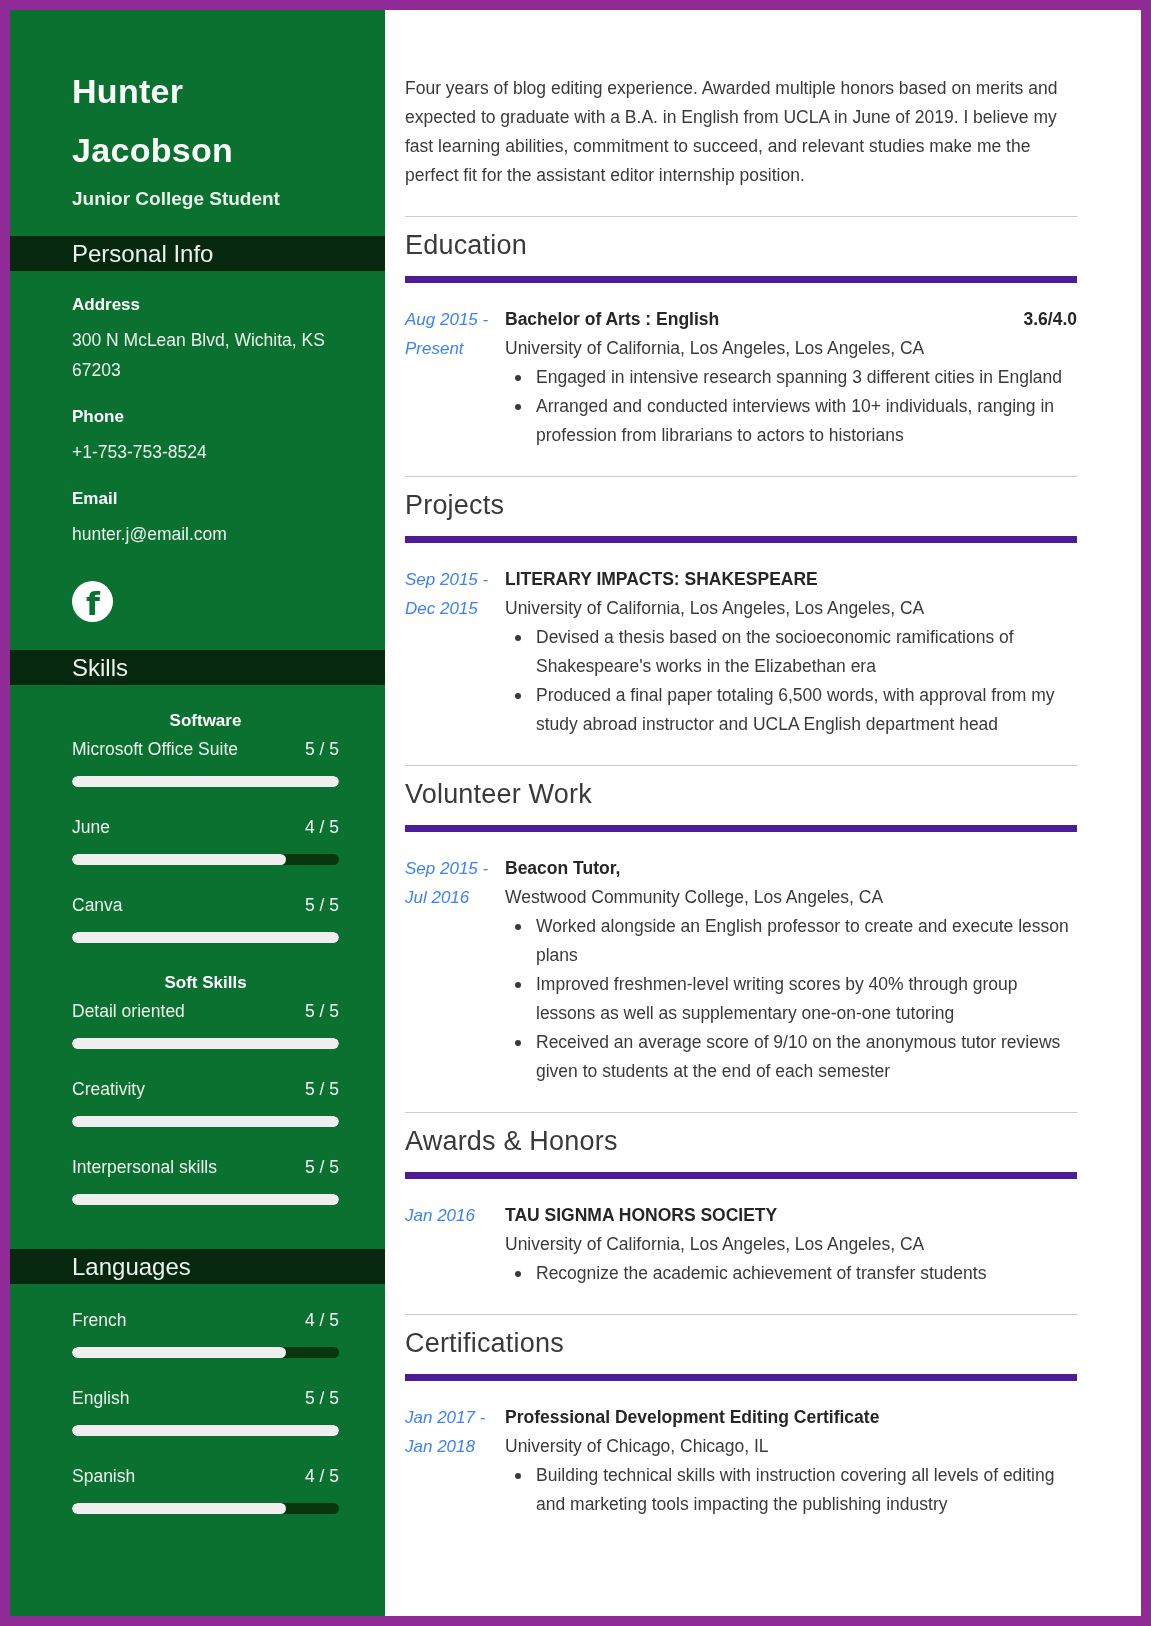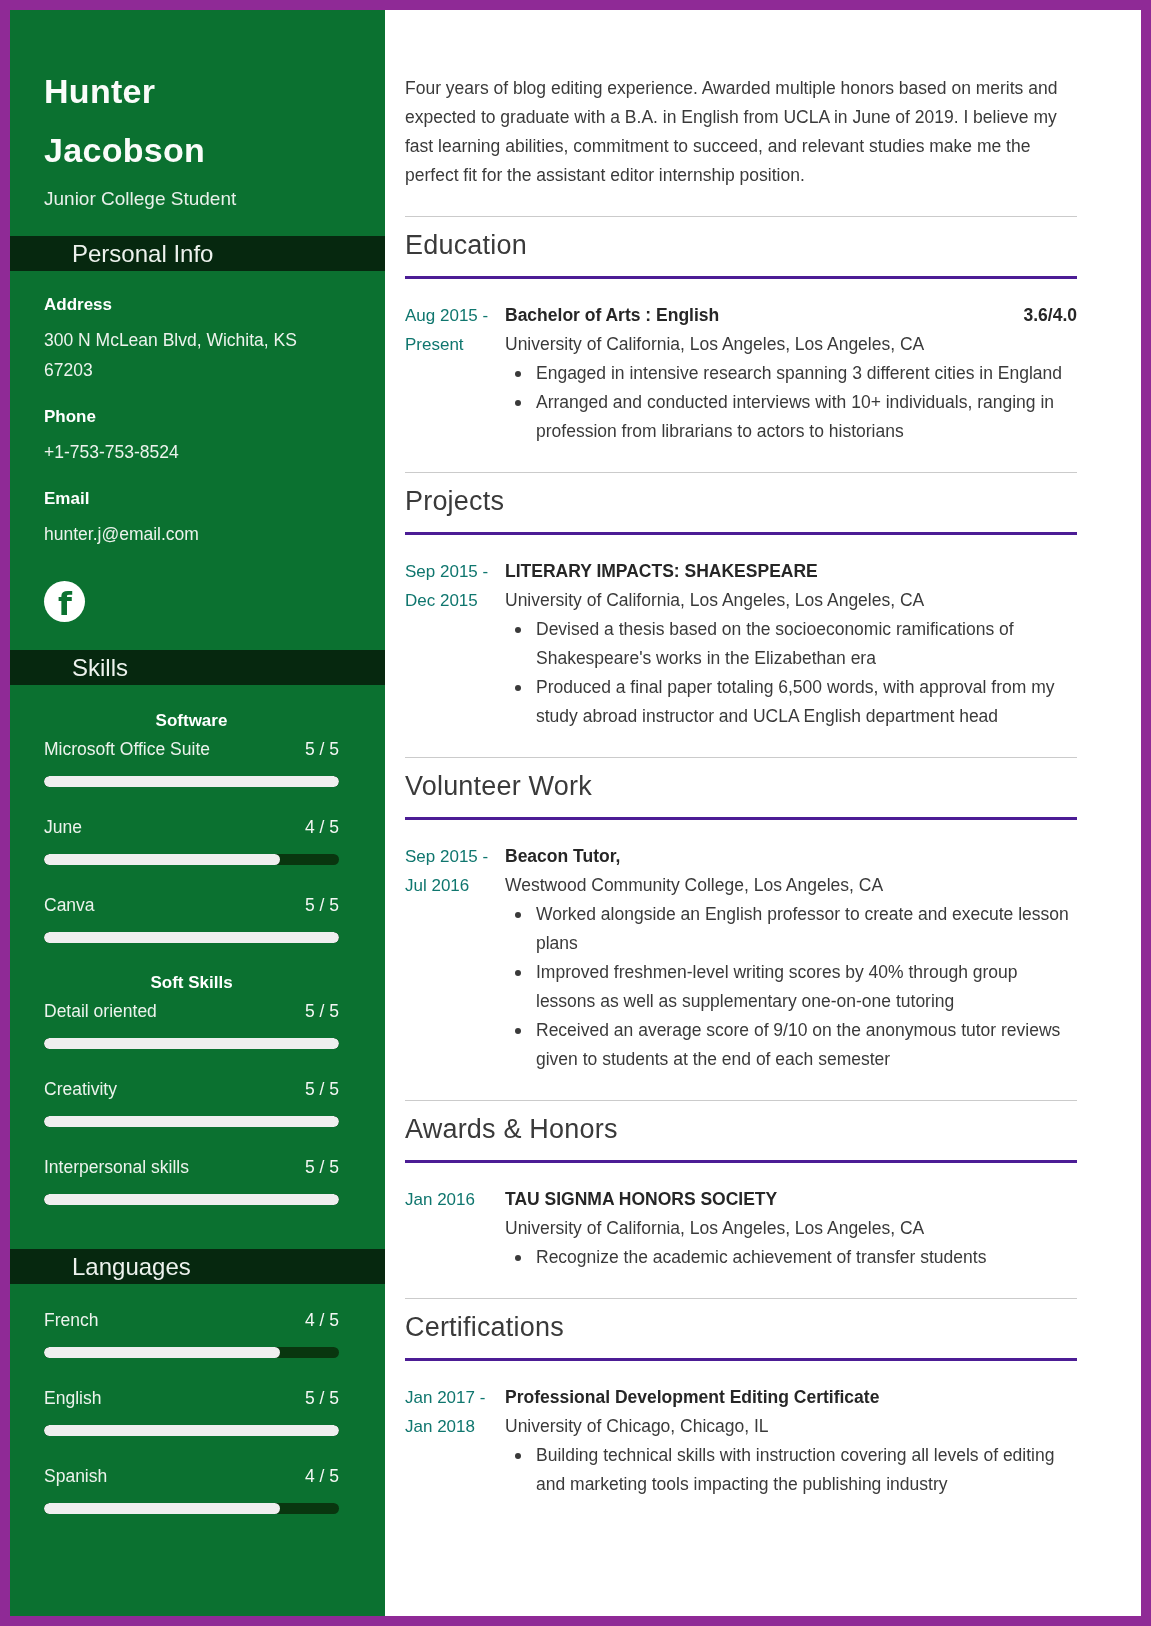--- a/index.html
+++ b/index.html
@@ -18,33 +18,33 @@
     background: #ffffff;
     display: flex;
   }
   
   .sidebar {
     width: 375px;
     flex: 0 0 375px;
     background: #0B7130;
     color: #F2F5F1;
   }
-  .sb-pad { padding-left: 34px; padding-right: 46px; }
+  .sb-pad { padding-left: 62px; padding-right: 46px; }
   .name-block { padding-top: 52px; padding-bottom: 26px; }
   .name-line {
     font-size: 34px;
     font-weight: 700;
     line-height: 59px;
     color: #FAFCFA;
     letter-spacing: 0.3px;
   }
   .job-title {
     margin-top: 8px;
     font-size: 19px;
-    font-weight: 400;
+    font-weight: 700;
     color: #E9F0EA;
   }
   .sb-band {
     background: #06280F;
     height: 35px;
     display: flex;
     align-items: center;
     font-size: 24px;
     color: #EDF2ED;
     padding-left: 62px;
@@ -100,39 +100,40 @@
   }
   .summary {
     font-size: 17.5px;
     line-height: 29px;
     color: #3A3A3A;
     margin-bottom: 24px;
   }
   .section { margin-top: 26px; }
   .section-header {
     border-top: 1px solid #CBCBCB;
-    border-bottom: 3px solid #4c1d95;
+    border-bottom: 7px solid #4c1d95;
     padding: 13px 0 15px 0;
   }
   .section-heading {
     font-size: 27px;
     font-weight: 400;
     color: #3A3A3A;
     letter-spacing: 0.2px;
   }
   .entries { padding-top: 22px; }
   .entry {
     display: grid;
     grid-template-columns: 100px 1fr;
     margin-bottom: 10px;
   }
   .entry-dates {
     font-size: 17px;
     line-height: 29px;
-    color: #0f766e;
+    color: #3b82f6;
+    font-style: italic;
   }
   .entry-content { font-size: 17.5px; line-height: 29px; }
   .title-row {
     display: flex;
     justify-content: space-between;
     align-items: baseline;
   }
   .entry-title { font-weight: 700; color: #262626; }
   .entry-meta { font-weight: 700; color: #262626; }
   .entry-subtitle { color: #3A3A3A; }

